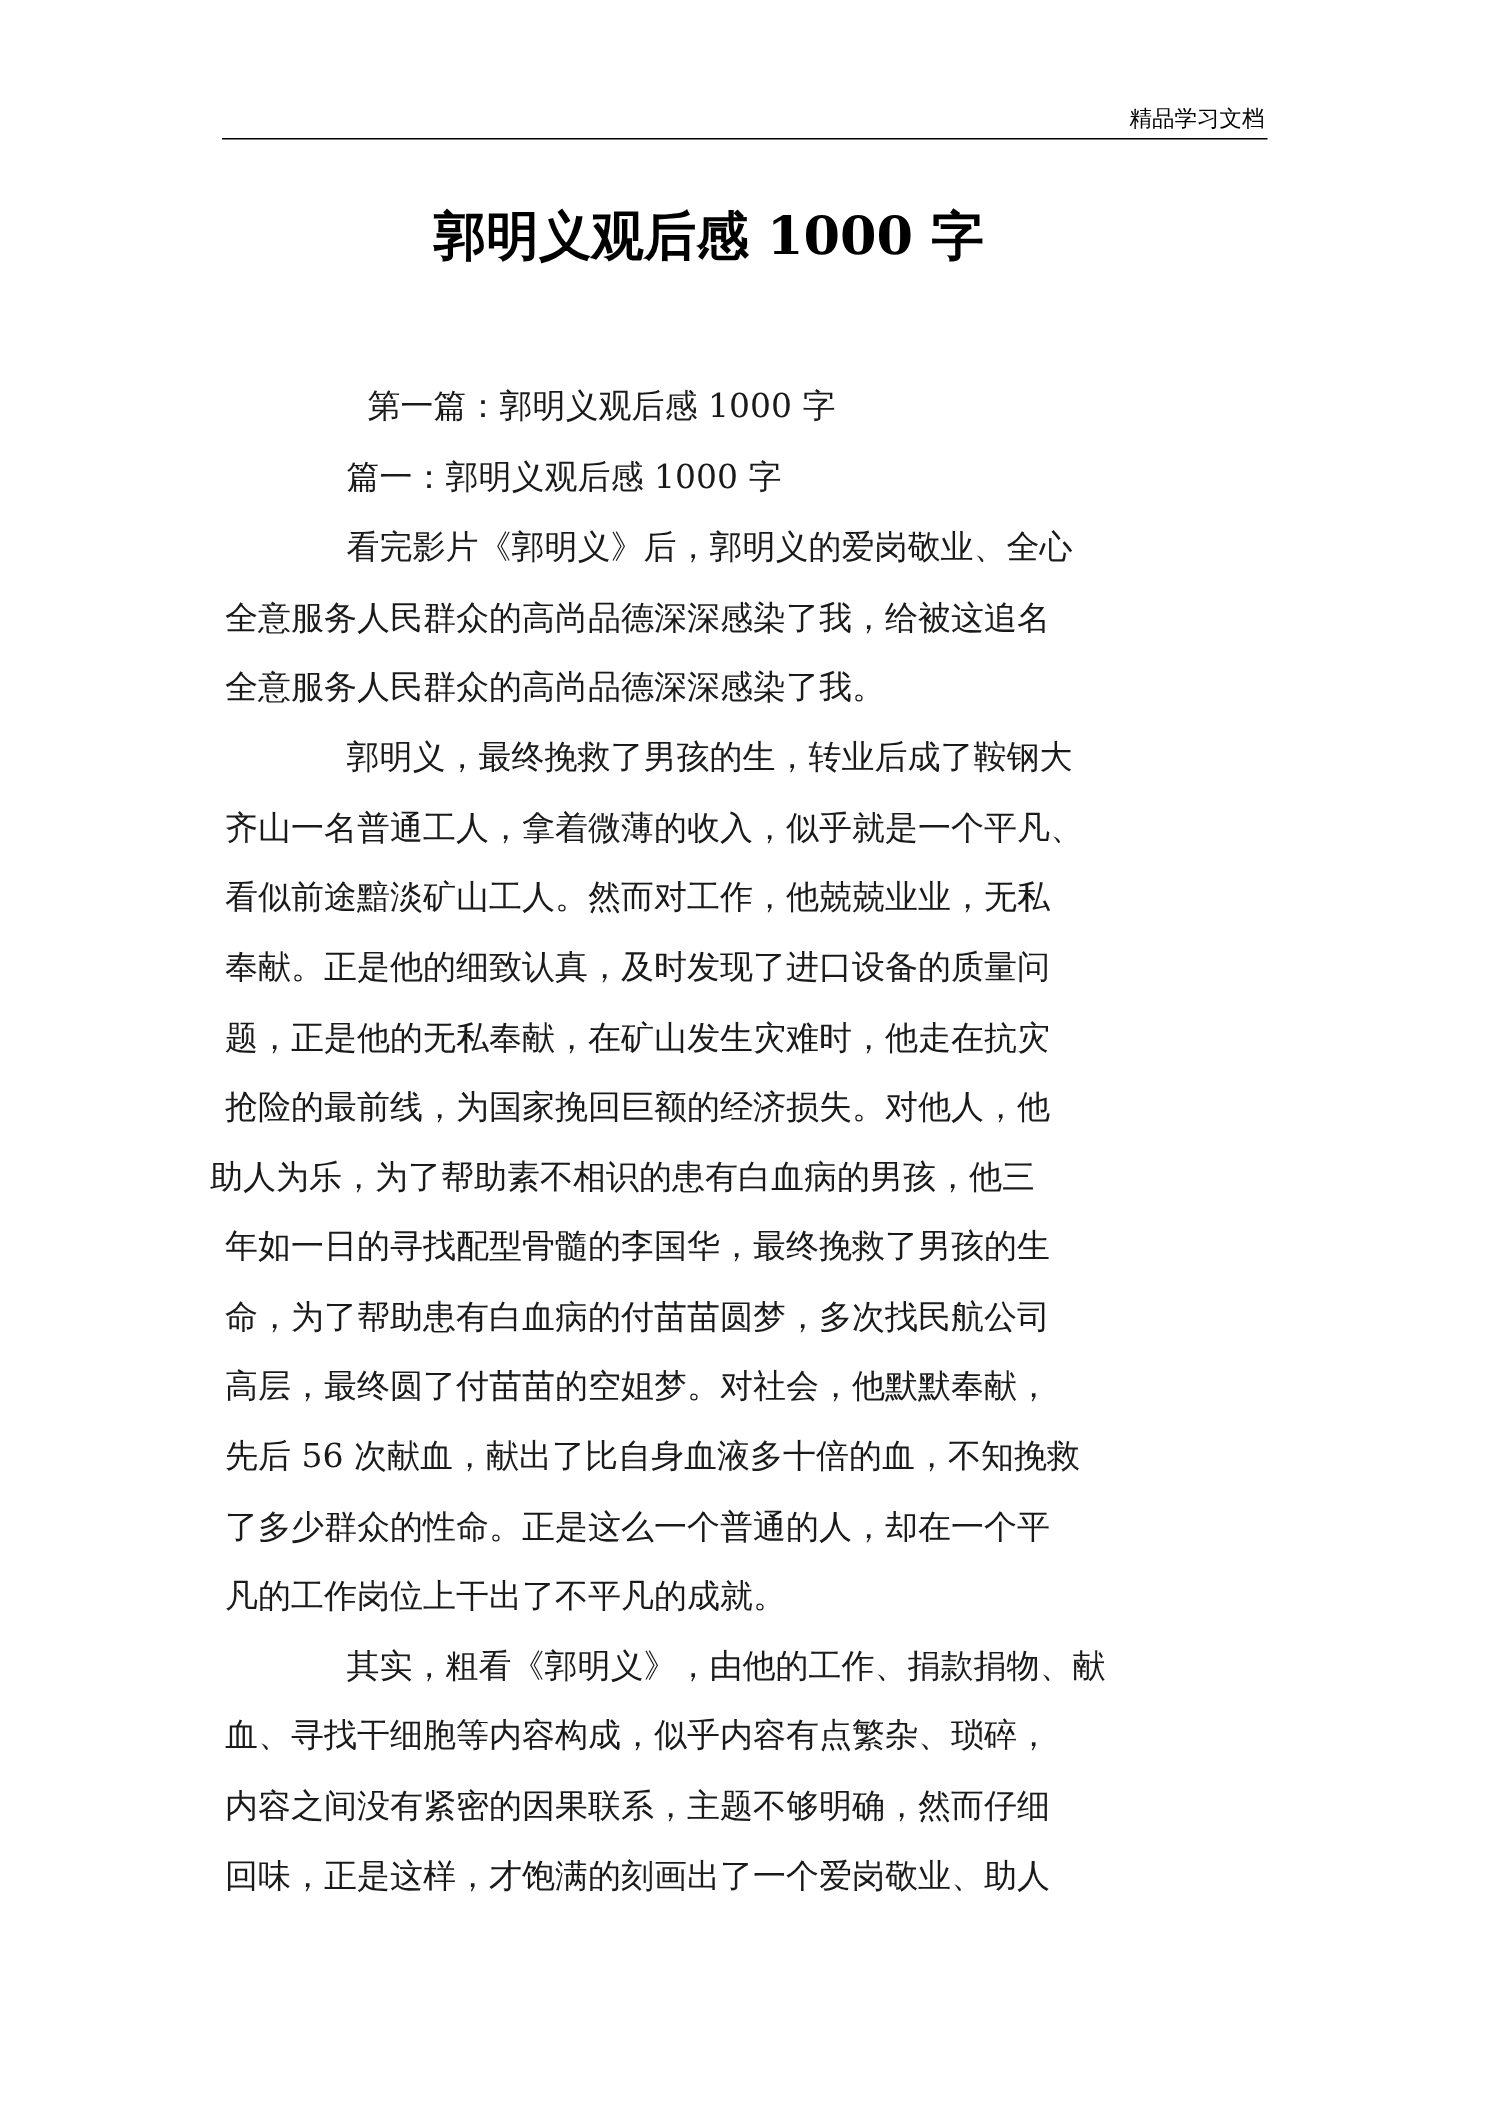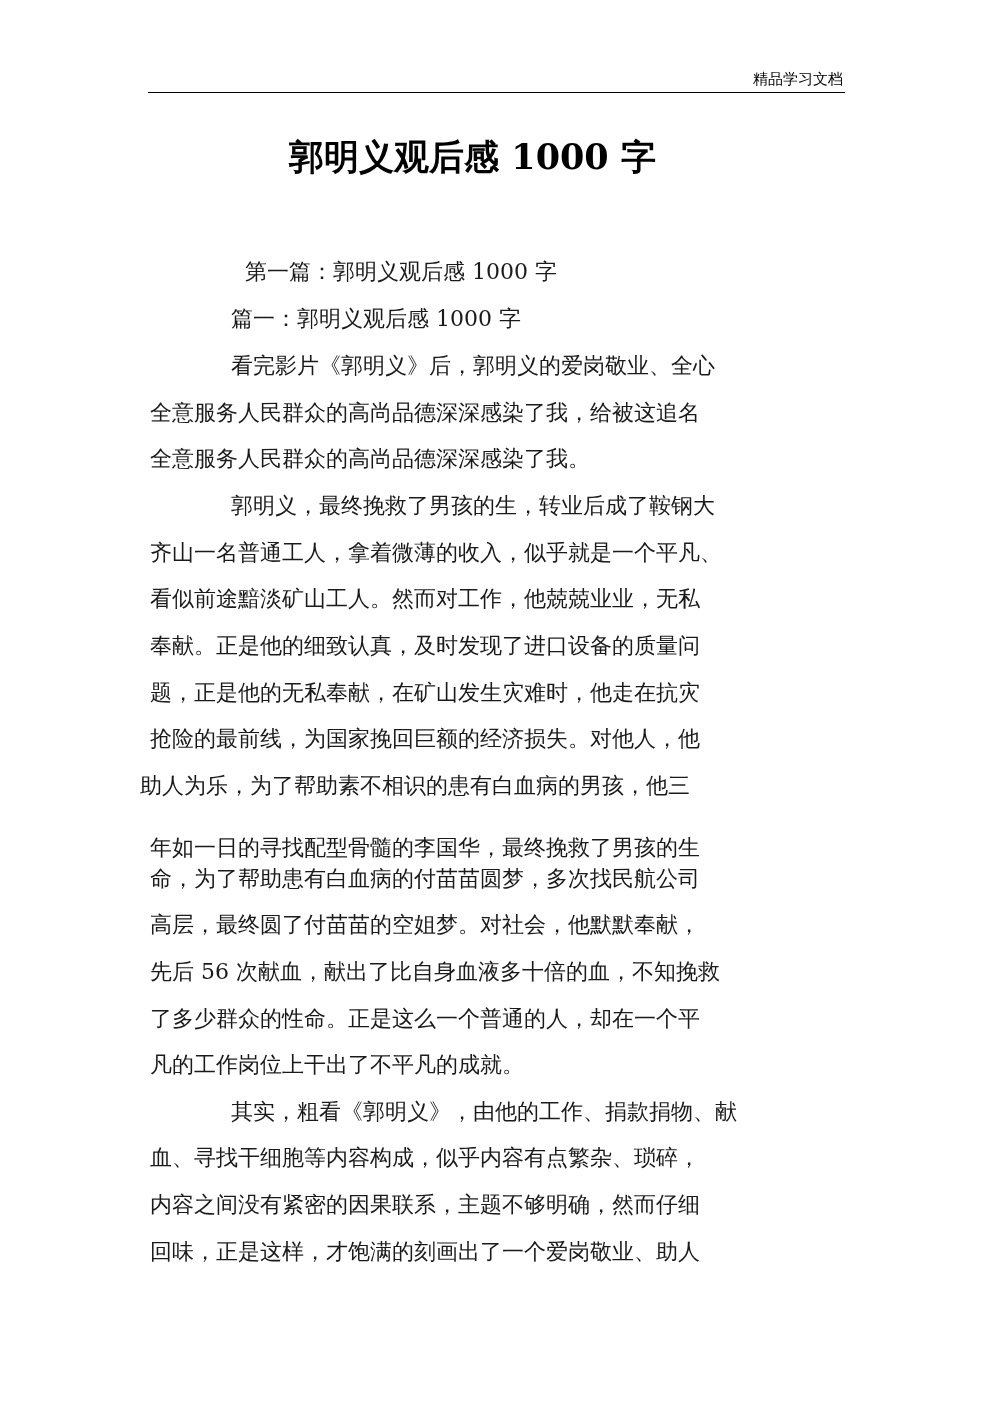--- a/index.html
+++ b/index.html
@@ -29,21 +29,21 @@
   <div class="line" style="left: 231px; top: 350px;">看完影片《郭明义》后，郭明义的爱岗敬业、全心</div>
   <div class="line" style="left: 150px; top: 397px;">全意服务人民群众的高尚品德深深感染了我，给被这追名</div>
   <div class="line" style="left: 150px; top: 443px;">全意服务人民群众的高尚品德深深感染了我。</div>
   <div class="line" style="left: 231px; top: 490px;">郭明义，最终挽救了男孩的生，转业后成了鞍钢大</div>
   <div class="line" style="left: 150px; top: 537px;">齐山一名普通工人，拿着微薄的收入，似乎就是一个平凡、</div>
   <div class="line" style="left: 150px; top: 583px;">看似前途黯淡矿山工人。然而对工作，他兢兢业业，无私</div>
   <div class="line" style="left: 150px; top: 630px;">奉献。正是他的细致认真，及时发现了进口设备的质量问</div>
   <div class="line" style="left: 150px; top: 677px;">题，正是他的无私奉献，在矿山发生灾难时，他走在抗灾</div>
   <div class="line" style="left: 150px; top: 723px;">抢险的最前线，为国家挽回巨额的经济损失。对他人，他</div>
   <div class="line" style="left: 140px; top: 770px;">助人为乐，为了帮助素不相识的患有白血病的男孩，他三</div>
-  <div class="line" style="left: 150px; top: 816px; margin-top: 16px;">年如一日的寻找配型骨髓的李国华，最终挽救了男孩的生</div>
+  <div class="line" style="left: 150px; top: 816px;">年如一日的寻找配型骨髓的李国华，最终挽救了男孩的生</div>
   <div class="line" style="left: 150px; top: 863px;">命，为了帮助患有白血病的付苗苗圆梦，多次找民航公司</div>
   <div class="line" style="left: 150px; top: 909px;">高层，最终圆了付苗苗的空姐梦。对社会，他默默奉献，</div>
   <div class="line" style="left: 150px; top: 956px;">先后 56 次献血，献出了比自身血液多十倍的血，不知挽救</div>
   <div class="line" style="left: 150px; top: 1003px;">了多少群众的性命。正是这么一个普通的人，却在一个平</div>
   <div class="line" style="left: 150px; top: 1049px;">凡的工作岗位上干出了不平凡的成就。</div>
   <div class="line" style="left: 231px; top: 1096px;">其实，粗看《郭明义》，由他的工作、捐款捐物、献</div>
   <div class="line" style="left: 150px; top: 1142px;">血、寻找干细胞等内容构成，似乎内容有点繁杂、琐碎，</div>
   <div class="line" style="left: 150px; top: 1189px;">内容之间没有紧密的因果联系，主题不够明确，然而仔细</div>
   <div class="line" style="left: 150px; top: 1236px;">回味，正是这样，才饱满的刻画出了一个爱岗敬业、助人</div>
 </div>

